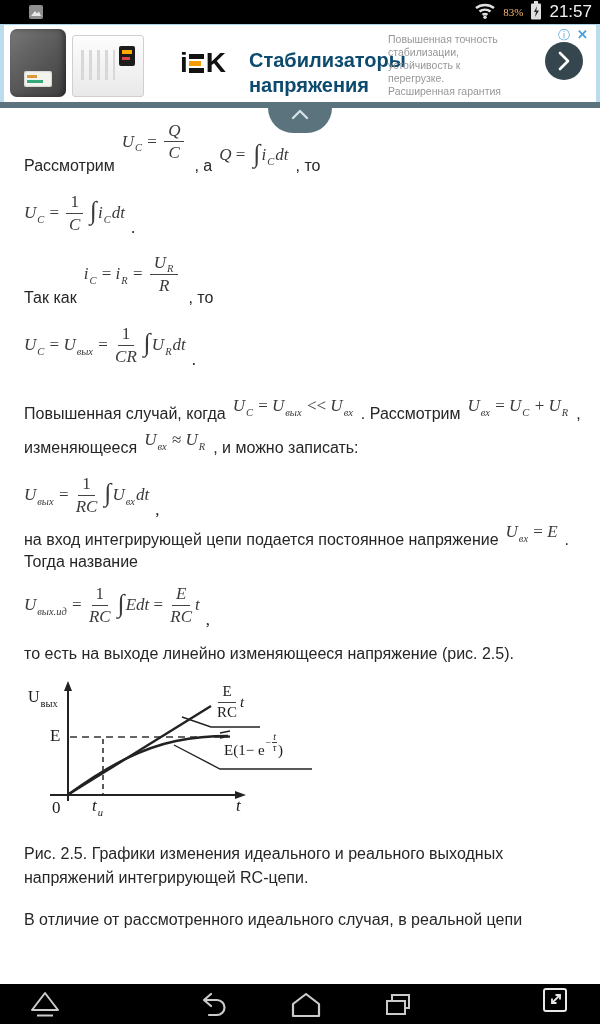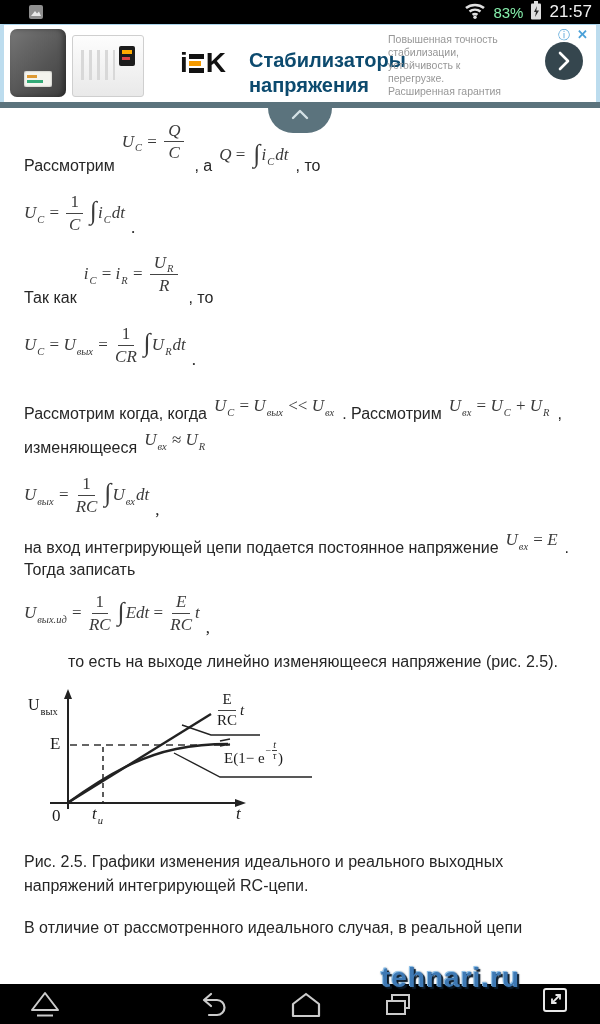--- a/index.html
+++ b/index.html
@@ -4,21 +4,21 @@
 <style>
   html,body{margin:0;padding:0;}
   body{width:600px;height:1024px;overflow:hidden;background:#fff;font-family:"Liberation Sans",sans-serif;}
   .screen{position:relative;width:600px;height:1024px;background:#fff;overflow:hidden;}
 
   
   .statusbar{position:absolute;top:0;left:0;width:600px;height:24px;background:#000;color:#e6e6e6;}
   .sb-left{position:absolute;left:28px;top:4px;}
   .sb-right{position:absolute;right:8px;top:0;height:24px;display:flex;align-items:center;gap:7px;}
   .sb-time{font-size:17px;color:#f2f2f2;}
-  .sb-pct{font-size:15px;color:#86efac;}
+  .sb-pct{font-size:11px;color:#fdba74;font-family:Liberation Serif, serif;}
 
   
   .ad{position:absolute;top:24px;left:0;width:600px;height:78px;background:#fff;box-sizing:border-box;
       border-left:4px solid #bcdcee;border-right:4px solid #bcdcee;border-top:1px solid #a9d3ea;}
   .ad-unit-dark{position:absolute;left:6px;top:4px;width:56px;height:68px;border-radius:7px;
       background:linear-gradient(135deg,#777 0%,#565656 55%,#3f3f3f 100%);box-shadow:inset -3px 0 5px rgba(0,0,0,.35);}
   .ad-unit-dark .scr{position:absolute;left:14px;bottom:10px;width:28px;height:16px;background:#f4f4ee;border-radius:2px;
       box-shadow:inset 0 0 2px #999;}
   .ad-unit-dark .scr i{position:absolute;left:3px;top:4px;width:10px;height:3px;background:#d93;}
   .ad-unit-dark .scr b{position:absolute;left:3px;top:9px;width:16px;height:3px;background:#3a7;}
@@ -182,49 +182,50 @@
       <span class="fbox r-hi fsz"><span class="fm"><span class="fi">i</span><span class="fsub">C</span><span class="fr"> = </span><span class="fi">i</span><span class="fsub">R</span><span class="fr"> = </span><span class="ffrac"><span class="fnum"><span class="fm"><span class="fi">U</span><span class="fsub">R</span></span></span><span class="fden"><span class="fm"><span class="fi">R</span></span></span></span></span></span>
       <span class="txt">, то</span>
     </div>
 
     <div class="frow fsz" style="margin-top:16px;">
       <span><span class="fm"><span class="fi">U</span><span class="fsub">C</span><span class="fr"> = </span><span class="fi">U</span><span class="fsub">вых</span><span class="fr"> = </span><span class="ffrac"><span class="fnum"><span class="fm"><span class="fr">1</span></span></span><span class="fden"><span class="fm"><span class="fi">CR</span></span></span></span><span class="fint">∫</span><span class="fi">U</span><span class="fsub">R</span><span class="fi">dt</span></span></span>
       <span class="fpunct">.</span>
     </div>
 
     <div class="mix" style="margin-top:24px;height:34px;">
-      <span class="txt">Рассмотрим когда, когда</span>
+      <span class="txt">Повышенная случай, когда</span>
       <span class="fbox r-md fsz"><span class="fm"><span class="fi">U</span><span class="fsub">C</span><span class="fr"> = </span><span class="fi">U</span><span class="fsub">вых</span><span class="fr"> &lt;&lt; </span><span class="fi">U</span><span class="fsub">вх</span></span></span>
       <span class="txt">. Рассмотрим</span>
       <span class="fbox r-md fsz"><span class="fm"><span class="fi">U</span><span class="fsub">вх</span><span class="fr"> = </span><span class="fi">U</span><span class="fsub">C</span><span class="fr"> + </span><span class="fi">U</span><span class="fsub">R</span></span></span>
       <span class="txt">,</span>
     </div>
     <div class="mix" style="margin-top:2px;height:32px;">
       <span class="txt">изменяющееся</span>
       <span class="fbox r-md fsz"><span class="fm"><span class="fi">U</span><span class="fsub">вх</span><span class="fr"> ≈ </span><span class="fi">U</span><span class="fsub">R</span></span></span>
+      <span class="txt">, и можно записать:</span>
     </div>
 
     <div class="frow fsz" style="margin-top:16px;">
       <span><span class="fm"><span class="fi">U</span><span class="fsub">вых</span><span class="fr"> = </span><span class="ffrac"><span class="fnum"><span class="fm"><span class="fr">1</span></span></span><span class="fden"><span class="fm"><span class="fi">RC</span></span></span></span><span class="fint">∫</span><span class="fi">U</span><span class="fsub">вх</span><span class="fi">dt</span></span></span>
       <span class="fpunct">,</span>
     </div>
 
-    <div class="mix" style="margin-top:10px;height:32px;text-align:center;">
+    <div class="mix" style="margin-top:2px;height:32px;text-align:center;">
       <span class="txt">на вход интегрирующей цепи подается постоянное напряжение</span>
       <span class="fbox r-md fsz"><span class="fm"><span class="fi">U</span><span class="fsub">вх</span><span class="fr"> = </span><span class="fi">E</span></span></span>
       <span class="txt">.</span>
     </div>
-    <div class="para">Тогда записать</div>
+    <div class="para">Тогда название</div>
 
     <div class="frow fsz" style="margin-top:10px;">
       <span><span class="fm"><span class="fi">U</span><span class="fsub">вых.ид</span><span class="fr"> = </span><span class="ffrac"><span class="fnum"><span class="fm"><span class="fr">1</span></span></span><span class="fden"><span class="fm"><span class="fi">RC</span></span></span></span><span class="fint">∫</span><span class="fi">Edt</span><span class="fr"> = </span><span class="ffrac"><span class="fnum"><span class="fm"><span class="fi">E</span></span></span><span class="fden"><span class="fm"><span class="fi">RC</span></span></span></span><span class="fi">t</span></span></span>
       <span class="fpunct">,</span>
     </div>
 
-    <div class="para" style="margin-top:16px;margin-left:44px;">то есть на выходе линейно изменяющееся напряжение (рис. 2.5).</div>
+    <div class="para" style="margin-top:16px;">то есть на выходе линейно изменяющееся напряжение (рис. 2.5).</div>
 
     <div class="graph">
       <svg width="300" height="148" viewBox="0 0 300 148">
         <line x1="44" y1="8" x2="44" y2="121" stroke="#222" stroke-width="2"></line>
         <polygon points="44,1 40,11 48,11" fill="#222"></polygon>
         <line x1="26" y1="115" x2="214" y2="115" stroke="#222" stroke-width="2"></line>
         <polygon points="222,115 211,111 211,119" fill="#222"></polygon>
         <line x1="46" y1="57" x2="206" y2="57" stroke="#333" stroke-width="1.6" stroke-dasharray="7,5"></line>
         <line x1="79" y1="59" x2="79" y2="114" stroke="#333" stroke-width="1.6" stroke-dasharray="5,4"></line>
         <line x1="45" y1="114" x2="187" y2="26" stroke="#222" stroke-width="2.4"></line>
@@ -242,21 +243,20 @@
       <div class="glabel" style="left:190px;top:2px;font-size:15px;"><span class="fm"><span class="ffrac"><span class="fnum"><span class="fm"><span class="fr">E</span></span></span><span class="fden"><span class="fm"><span class="fr">RC</span></span></span></span><span class="fi">t</span></span></div>
       <div class="glabel" style="left:200px;top:60px;font-size:15px;"><span class="fm"><span class="fr">E(1− </span><span class="fbase"><span class="fm"><span class="fr">e</span></span></span><span class="fsup"><span class="fm"><span class="fr">−</span><span class="ffrac"><span class="fnum"><span class="fm"><span class="fi">t</span></span></span><span class="fden"><span class="fm"><span class="fi">τ</span></span></span></span></span></span><span class="fr">)</span></span></div>
     </div>
 
     <div class="para" style="margin-top:14px;width:548px;">Рис. 2.5. Графики изменения идеального и реального выходных напряжений интегрирующей RC-цепи.</div>
 
     <div class="para" style="margin-top:18px;">В отличие от рассмотренного идеального случая, в реальной цепи</div>
 
   </div>
 
-  <div class="watermark">tehnari.ru</div>
 
   <div class="navbar">
     <div class="nav-btn" style="left:28px;">
       <svg width="32" height="30" viewBox="0 0 32 30">
         <polygon points="16,3 29,20 3,20" fill="none" stroke="#cbcbcb" stroke-width="2" stroke-linejoin="round"></polygon>
         <line x1="8" y1="25.5" x2="24" y2="25.5" stroke="#cbcbcb" stroke-width="2"></line>
       </svg>
     </div>
     <div class="nav-btn" style="left:196px;">
       <svg width="32" height="28" viewBox="0 0 32 28">

